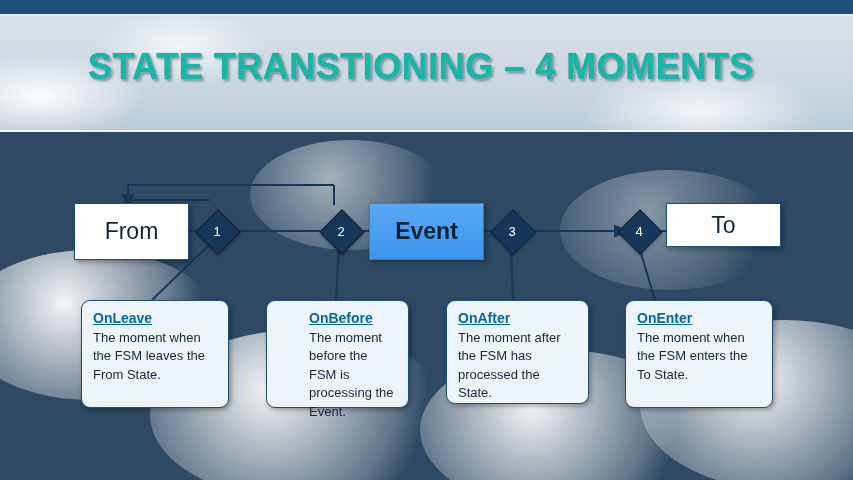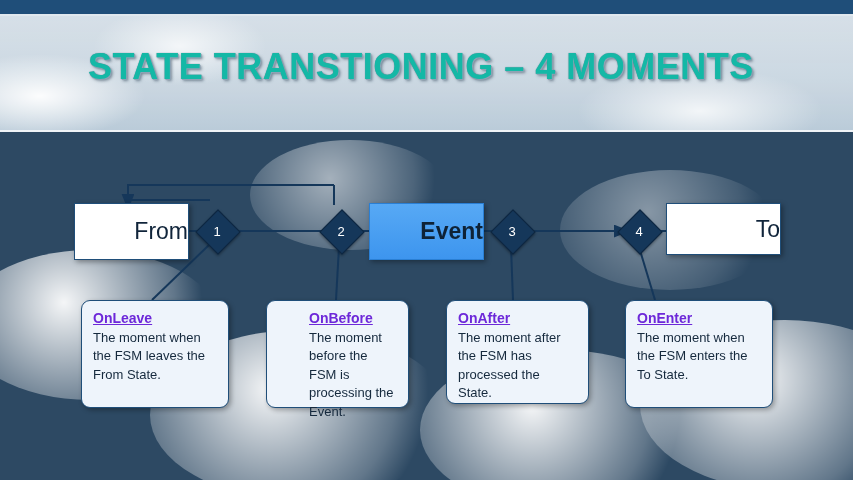--- a/index.html
+++ b/index.html
@@ -80,21 +80,21 @@
 
   
   .diagram { position: absolute; inset: 0; }
 
   .node {
     position: absolute;
     box-sizing: border-box;
     border: 1.5px solid #1f4e79;
     display: flex;
     align-items: center;
-    justify-content: flex-end;
+    justify-content: center;
     font-size: 23px;
     color: #10243a;
     box-shadow: 2px 2px 5px rgba(0,0,0,0.35);
   }
   .node.white {
     background: #ffffff;
   }
   .node.blue {
     background: linear-gradient(to bottom, #57a9f5 0%, #3d95ee 100%);
     color: #0e2236;
@@ -123,21 +123,21 @@
     box-sizing: border-box;
     background: #eef4fb;
     border: 1.5px solid #1f4e79;
     border-radius: 9px;
     padding: 9px 11px 8px 11px;
     box-shadow: 2px 2px 5px rgba(0,0,0,0.32);
   }
   .callout .c-title {
     font-size: 14px;
     font-weight: bold;
-    color: #6d28d9;
+    color: #0369a1;
     text-decoration: underline;
     margin-bottom: 3px;
   }
   .callout .c-body {
     font-size: 13px;
     color: #15293d;
     line-height: 1.42;
   }
 
   .svg-layer { position: absolute; left:0; top:0; }
@@ -195,21 +195,21 @@
     </svg>
 
     <div class="node white" style="left:74px; top:203px; width:115px; height:57px;">
       <span>From</span>
     </div>
 
     <div class="node blue" style="left:369px; top:203px; width:115px; height:57px;font-weight:bold;">
       <span>Event</span>
     </div>
 
-    <div class="node white" style="left:666px; top:203px; width:115px; height:52px;">
+    <div class="node white" style="left:666px; top:203px; width:115px; height:44px;">
       <span>To</span>
     </div>
 
     <div class="diamond" style="left:202px; top:216px;"></div>
     <div class="diamond-label" style="left:202px; top:216px;">1</div>
 
     <div class="diamond" style="left:326px; top:216px;"></div>
     <div class="diamond-label" style="left:326px; top:216px;">2</div>
 
     <div class="diamond" style="left:497px; top:216px;"></div>

